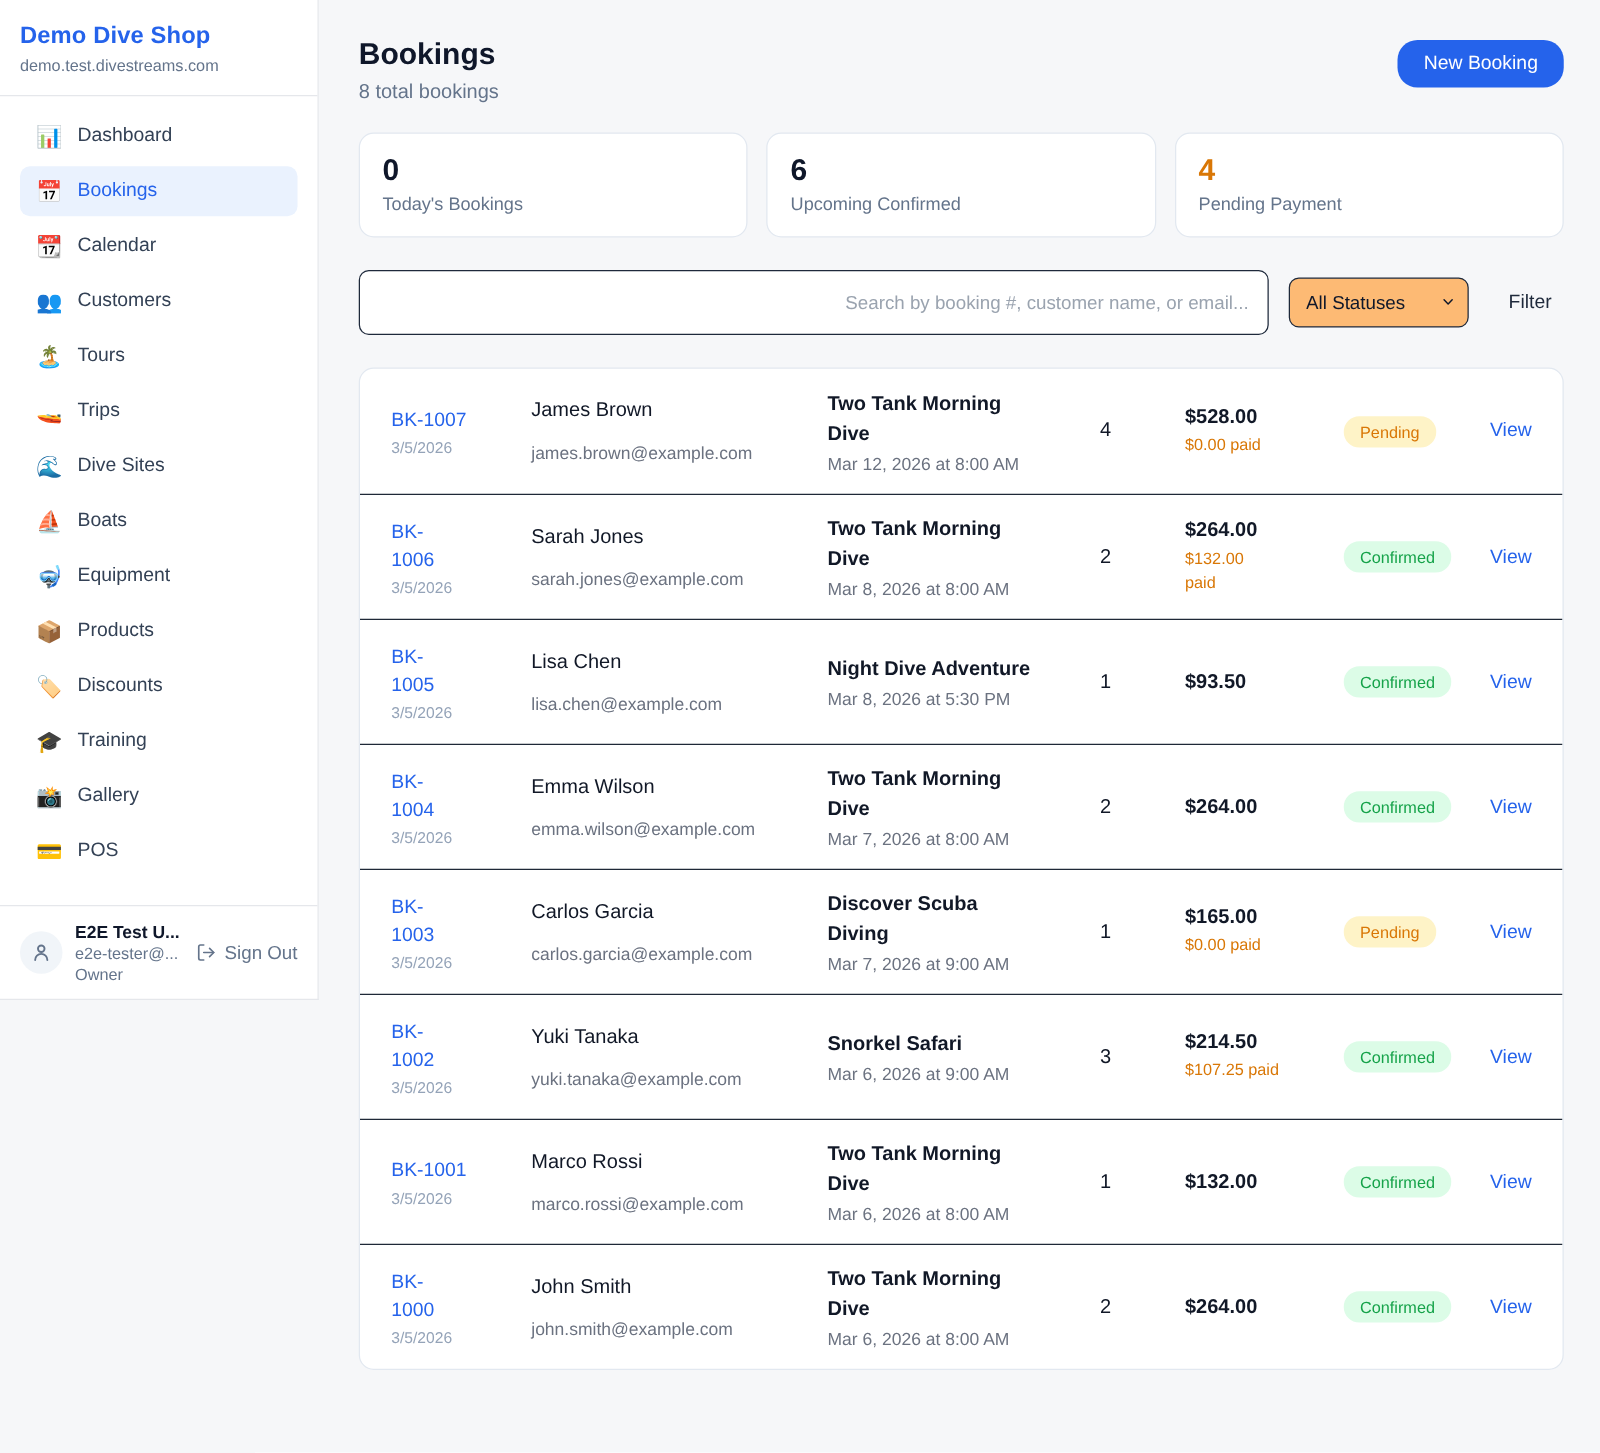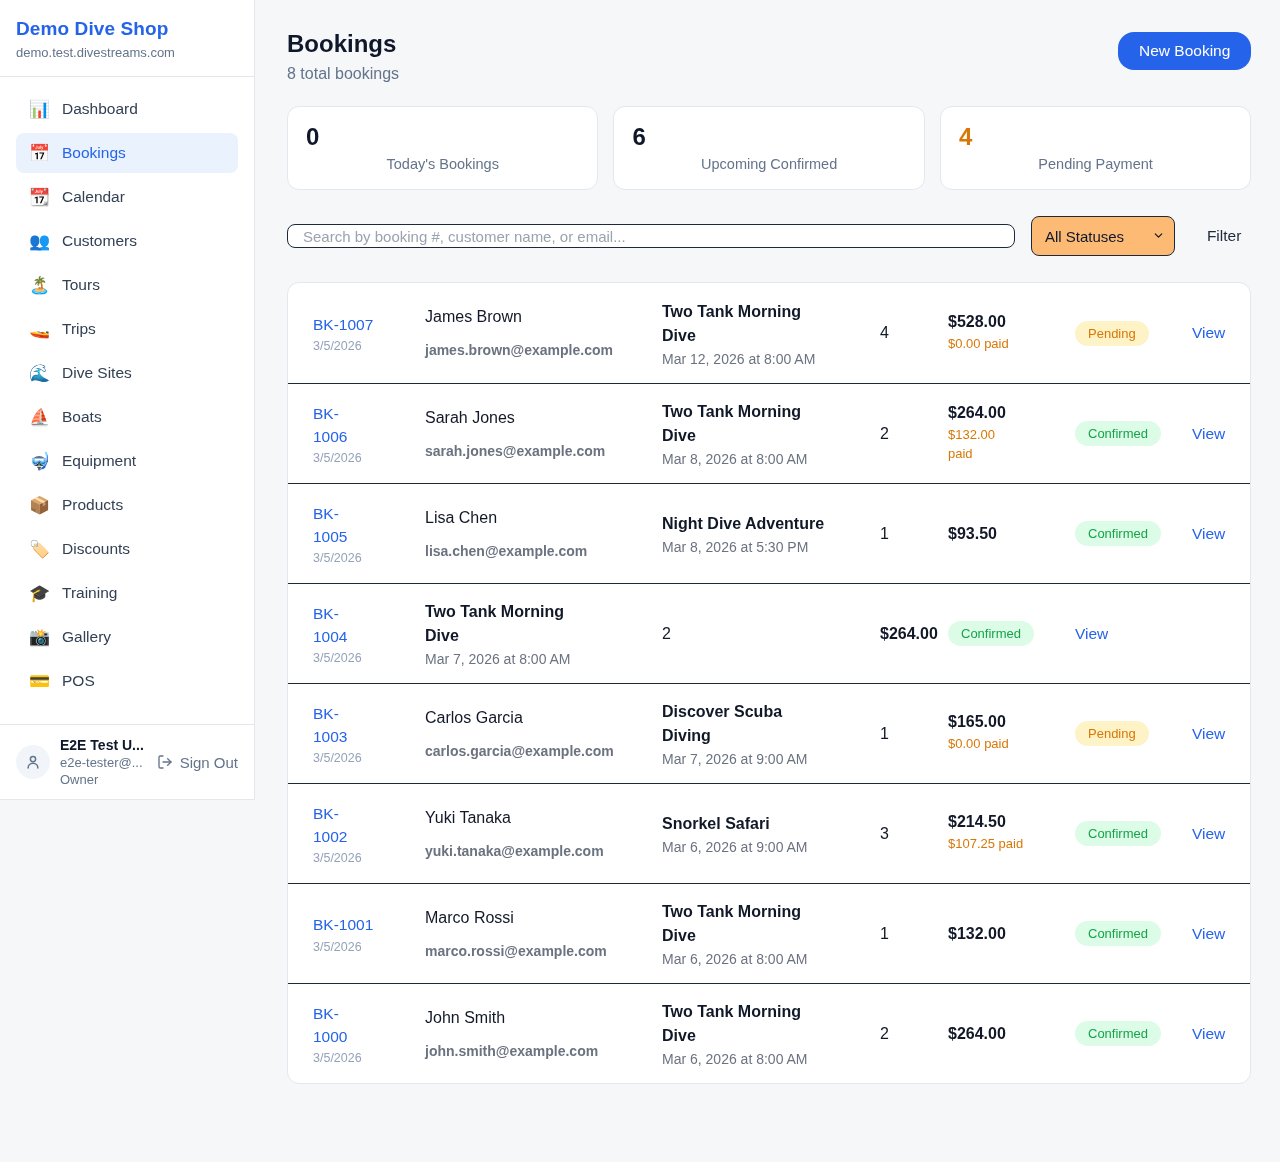--- a/index.html
+++ b/index.html
@@ -45,25 +45,25 @@
   .page-subtitle{font-size:16px;color:var(--slate);margin-top:7px;}
   .btn-primary{background:var(--blue);color:#fff;border:none;border-radius:16px;
        height:38px;padding:0 21px;font-size:15.5px;font-weight:500;cursor:pointer;
        font-family:inherit;margin-top:2px;}
 
   .stats{display:flex;gap:15px;margin-top:23px;}
   .stat-card{flex:1 1 0;background:#fff;border:1px solid var(--card-border);
        border-radius:12px;padding:17px 18px;height:84px;}
   .stat-value{font-size:24px;font-weight:700;color:var(--dark);line-height:1.1;}
   .stat-value.orange{color:var(--orange);}
-  .stat-label{font-size:14.5px;color:var(--slate);margin-top:6px;text-align:center;}
+  .stat-label{font-size:14.5px;color:var(--slate);margin-top:6px;}
 
   .filter-row{display:flex;align-items:center;gap:16px;margin-top:26px;}
-  .search-input{flex:1 1 auto;height:24px;border:1.5px solid #1e293b;border-radius:8px;
-       padding:0 15px;font-size:15px;font-family:inherit;color:var(--text);background:#fff;}
+  .search-input{flex:1 1 auto;height:52px;border:1.5px solid #1e293b;border-radius:8px;
+       padding:0 15px;font-size:15px;font-family:inherit;color:var(--text);background:#fff;text-align:right;}
   .search-input::placeholder{color:#9aa3af;}
   .select-wrap{position:relative;flex:0 0 144px;}
   .status-select{appearance:none;-webkit-appearance:none;width:144px;height:40px;
        border:1.5px solid #1e293b;border-radius:8px;background:#fdba74;font-size:15px;
        font-family:inherit;color:var(--dark);padding:0 28px 0 13px;cursor:pointer;}
   .chevron{position:absolute;right:10px;top:13px;pointer-events:none;display:flex;}
   .filter-btn{background:none;border:none;font-size:15.5px;color:#1e293b;cursor:pointer;
        font-family:inherit;padding:0 10px 0 16px;}
 
   
@@ -72,21 +72,21 @@
   .tgrid{display:grid;grid-template-columns:112px 237px 218px 68px 127px 117px auto;
        padding:0 25px;align-items:center;}
   .thead{background:var(--thead-bg);height:43px;border-bottom:1px solid var(--divider);}
   .th{font-size:14px;color:#475569;font-weight:500;}
   .trow{min-height:100px;padding-top:14px;padding-bottom:14px;}
   .trow + .trow{border-top:1px solid var(--divider);}
   .booking-id{color:var(--blue);font-size:15.5px;font-weight:500;white-space:pre-line;
        line-height:1.5;cursor:pointer;text-decoration:none;display:inline-block;}
   .booking-date{font-size:12.5px;color:var(--lgray);margin-top:3px;}
   .cust-name{font-size:16px;color:var(--text);}
-  .cust-email{font-size:14px;color:var(--gray);margin-top:16px;font-weight:bold;}
+  .cust-email{font-size:14px;color:var(--gray);margin-top:16px;}
   .trip-name{font-size:16px;font-weight:600;color:var(--text);max-width:170px;line-height:1.5;}
   .trip-date{font-size:14px;color:var(--gray);margin-top:3px;}
   .pax{font-size:16px;color:var(--text);}
   .total-amt{font-size:16px;font-weight:700;color:var(--text);}
   .paid{font-size:13px;color:var(--orange);margin-top:4px;white-space:pre-line;line-height:1.45;}
   .paid:empty{display:none;}
   .badge{display:inline-block;font-size:13px;padding:5px 13px;border-radius:999px;}
   .badge.pending{color:var(--orange);background:var(--amber-bg);}
   .badge.confirmed{color:var(--green);background:var(--green-bg);}
   .view-link{color:var(--blue);font-size:15.5px;font-weight:500;cursor:pointer;text-decoration:none;}
@@ -330,20 +330,24 @@
           </div>
         </div>
 
         <div class="tgrid trow">
           <div>
             <a class="booking-id">BK-
 1004</a>
             <div class="booking-date">3/5/2026</div>
           </div>
           <div>
+            <div class="cust-name">Emma Wilson</div>
+            <div class="cust-email">emma.wilson@example.com</div>
+          </div>
+          <div>
             <div class="trip-name">Two Tank Morning Dive</div>
             <div class="trip-date">Mar 7, 2026 at 8:00 AM</div>
           </div>
           <div class="pax">2</div>
           <div>
             <div class="total-amt">$264.00</div>
 
           </div>
           <div>
             <span class="badge confirmed">Confirmed</span>

